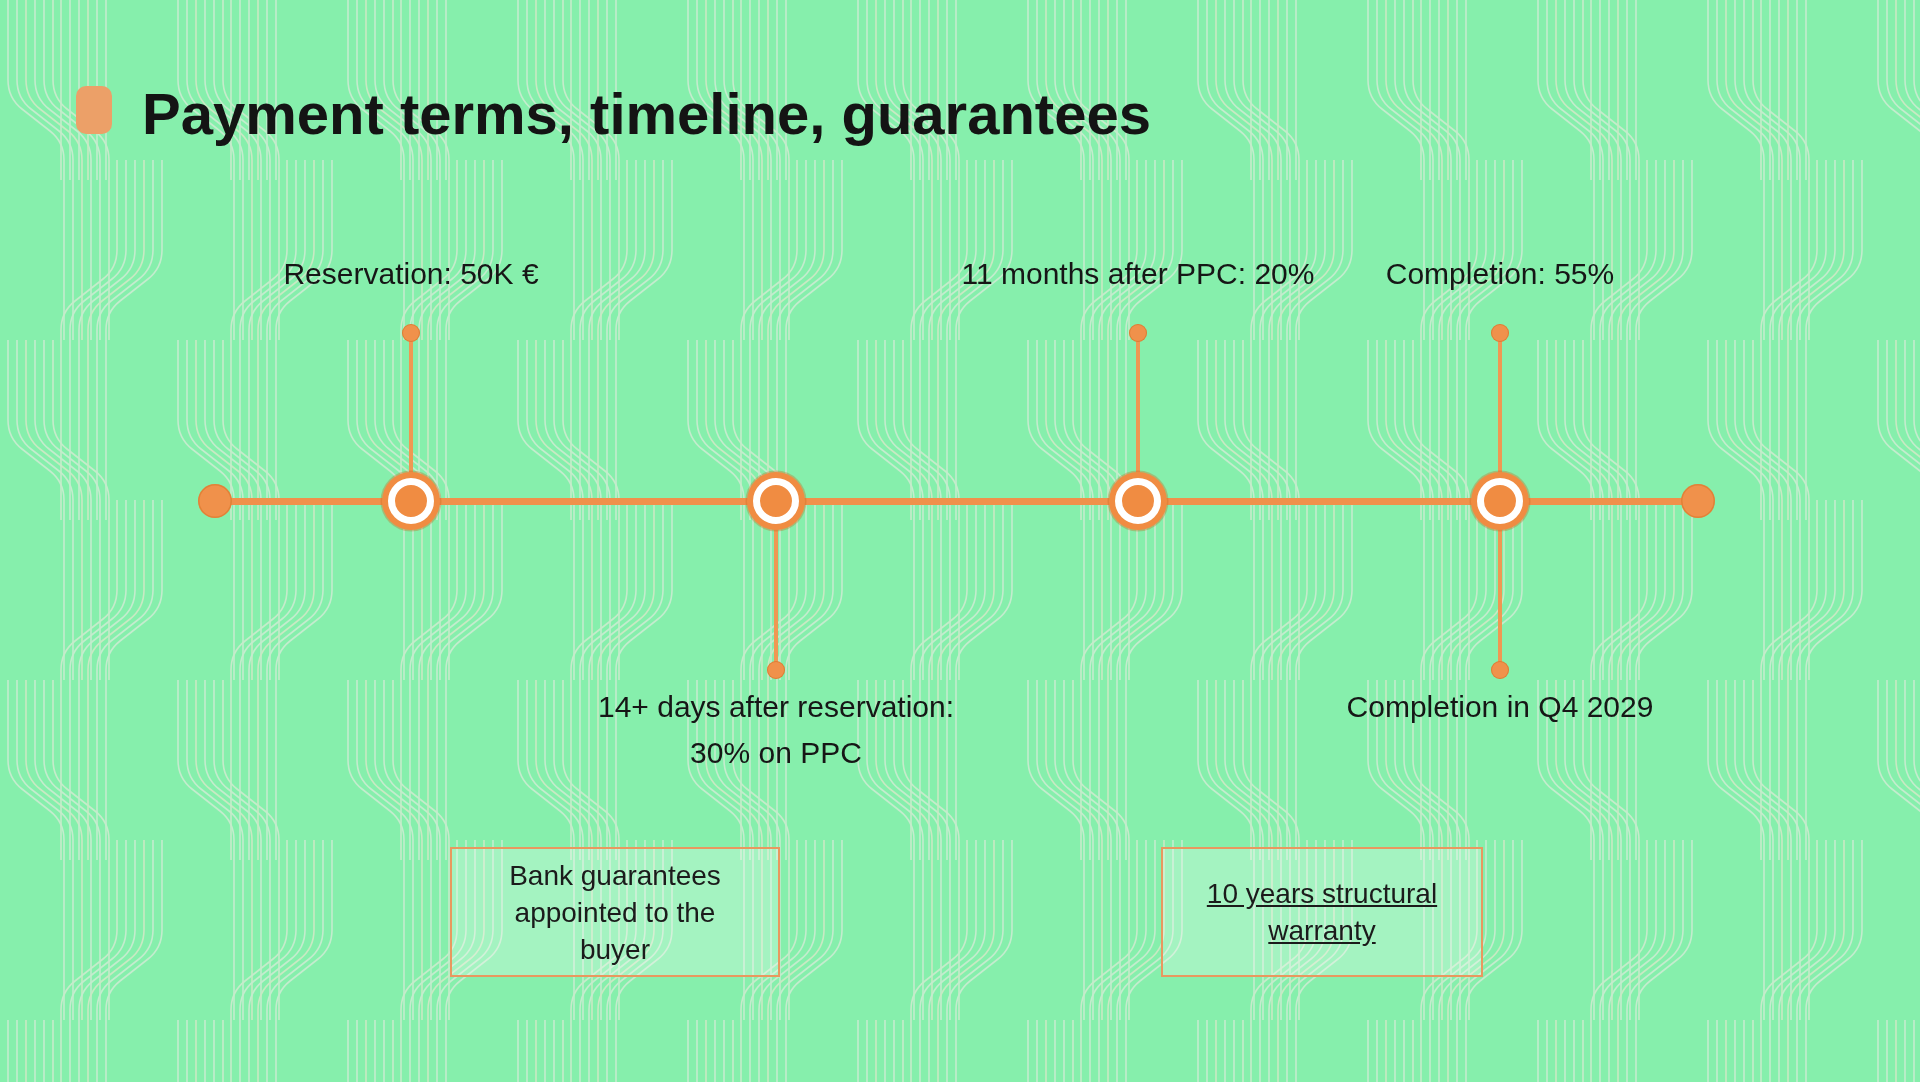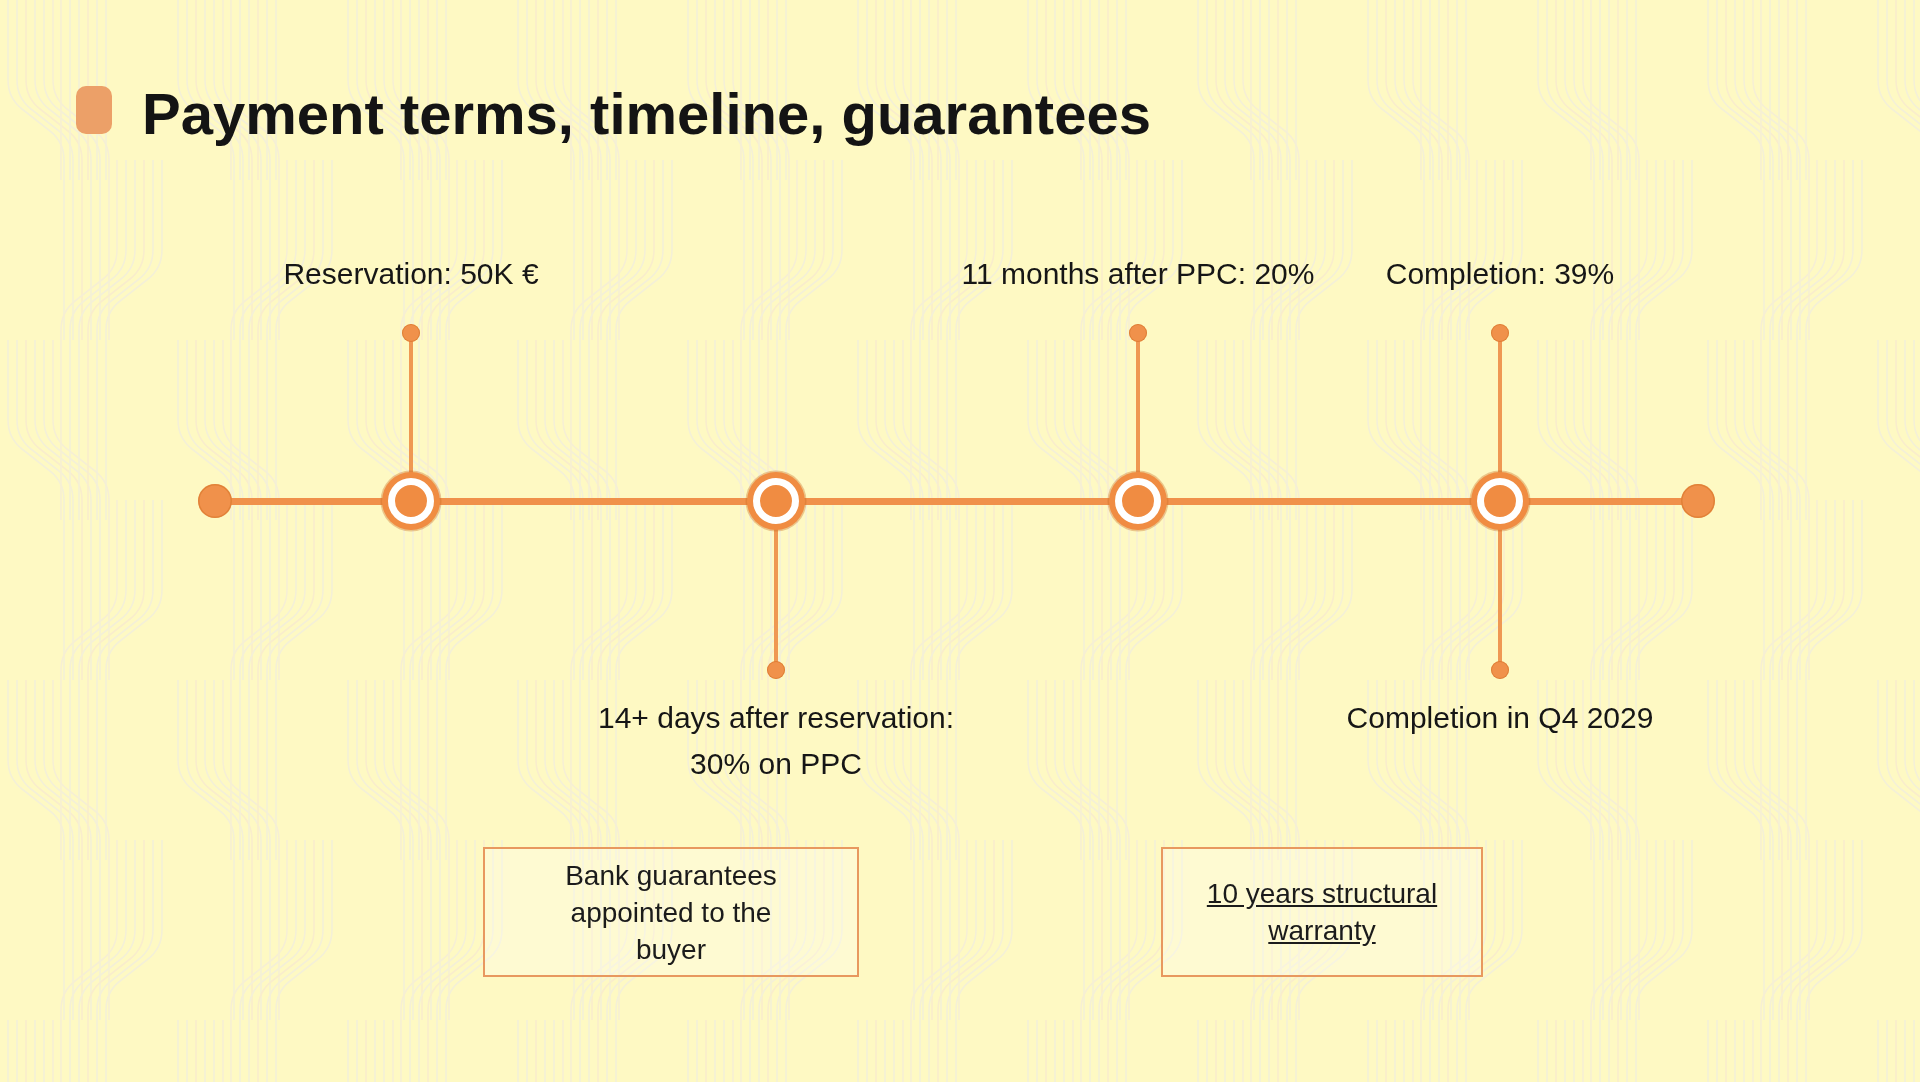--- a/index.html
+++ b/index.html
@@ -4,21 +4,21 @@
 <style>
   html,body{margin:0;padding:0;}
   body{
     width:1920px;height:1082px;
     font-family:"Liberation Sans","DejaVu Sans",sans-serif;
     background:#faf9f6;
     overflow:hidden;
   }
   .slide{
     position:relative;width:1920px;height:1082px;
-    background:#fef9c3;
+    background:#86efac;
   }
   .bg-pattern{
     position:absolute;left:0;top:0;width:1920px;height:1082px;
     pointer-events:none;
   }
   
   .title-bullet{
     position:absolute;left:76px;top:86px;width:36px;height:48px;
     background:#eca068;border-radius:10px;
   }
@@ -53,30 +53,30 @@
     position:absolute;left:-23px;top:-23px;width:32px;height:32px;
     border-radius:50%;background:#f08c42;border:7px solid #ffffff;
     box-shadow:0 0 0 6px #f08c42,0 0 0 7.5px rgba(200,102,28,.35);
   }
   .tl-label{
     position:absolute;transform:translateX(-50%);
     color:#161616;font-size:30px;line-height:46px;
     text-align:center;white-space:pre-line;
   }
   .label-above{bottom:204px;white-space:nowrap;margin-top:8px;}
-  .label-below{top:194px;width:460px;}
+  .label-below{top:183px;width:460px;}
   
   .gbox{
     position:absolute;top:847px;height:130px;
     border:2px solid #e8985f;background:rgba(255,255,255,.25);
     display:flex;align-items:center;justify-content:center;
     text-align:center;color:#1b1b1b;font-size:28px;line-height:37px;
     white-space:pre-line;box-sizing:border-box;
   }
-  .gbox1{left:450px;width:376px;margin-left:33px;}
+  .gbox1{left:450px;width:330px;}
   .gbox2{left:806px;width:320px;}
   .gbox3{left:1161px;width:322px;text-decoration:underline;}
 </style>
 </head>
 <body>
 
 <div class="slide">
 
   <svg class="bg-pattern" width="1920" height="1082" xmlns="http://www.w3.org/2000/svg">
     <defs>
@@ -125,21 +125,21 @@
     <div class="node"></div>
     <div class="tl-label label-above">11 months after PPC: 20%</div>
   </div>
 
   <div class="milestone m4">
     <div class="stem stem-up"></div>
     <div class="stem-dot dot-up"></div>
     <div class="stem stem-down"></div>
     <div class="stem-dot dot-down"></div>
     <div class="node"></div>
-    <div class="tl-label label-above">Completion: 39%</div>
+    <div class="tl-label label-above">Completion: 55%</div>
     <div class="tl-label label-below">Completion in Q4 2029</div>
   </div>
 
   <div class="gbox gbox1">
     <span>Bank guarantees
 appointed to the
 buyer</span>
   </div>
   <div class="gbox gbox3">
     <span>10 years structural

